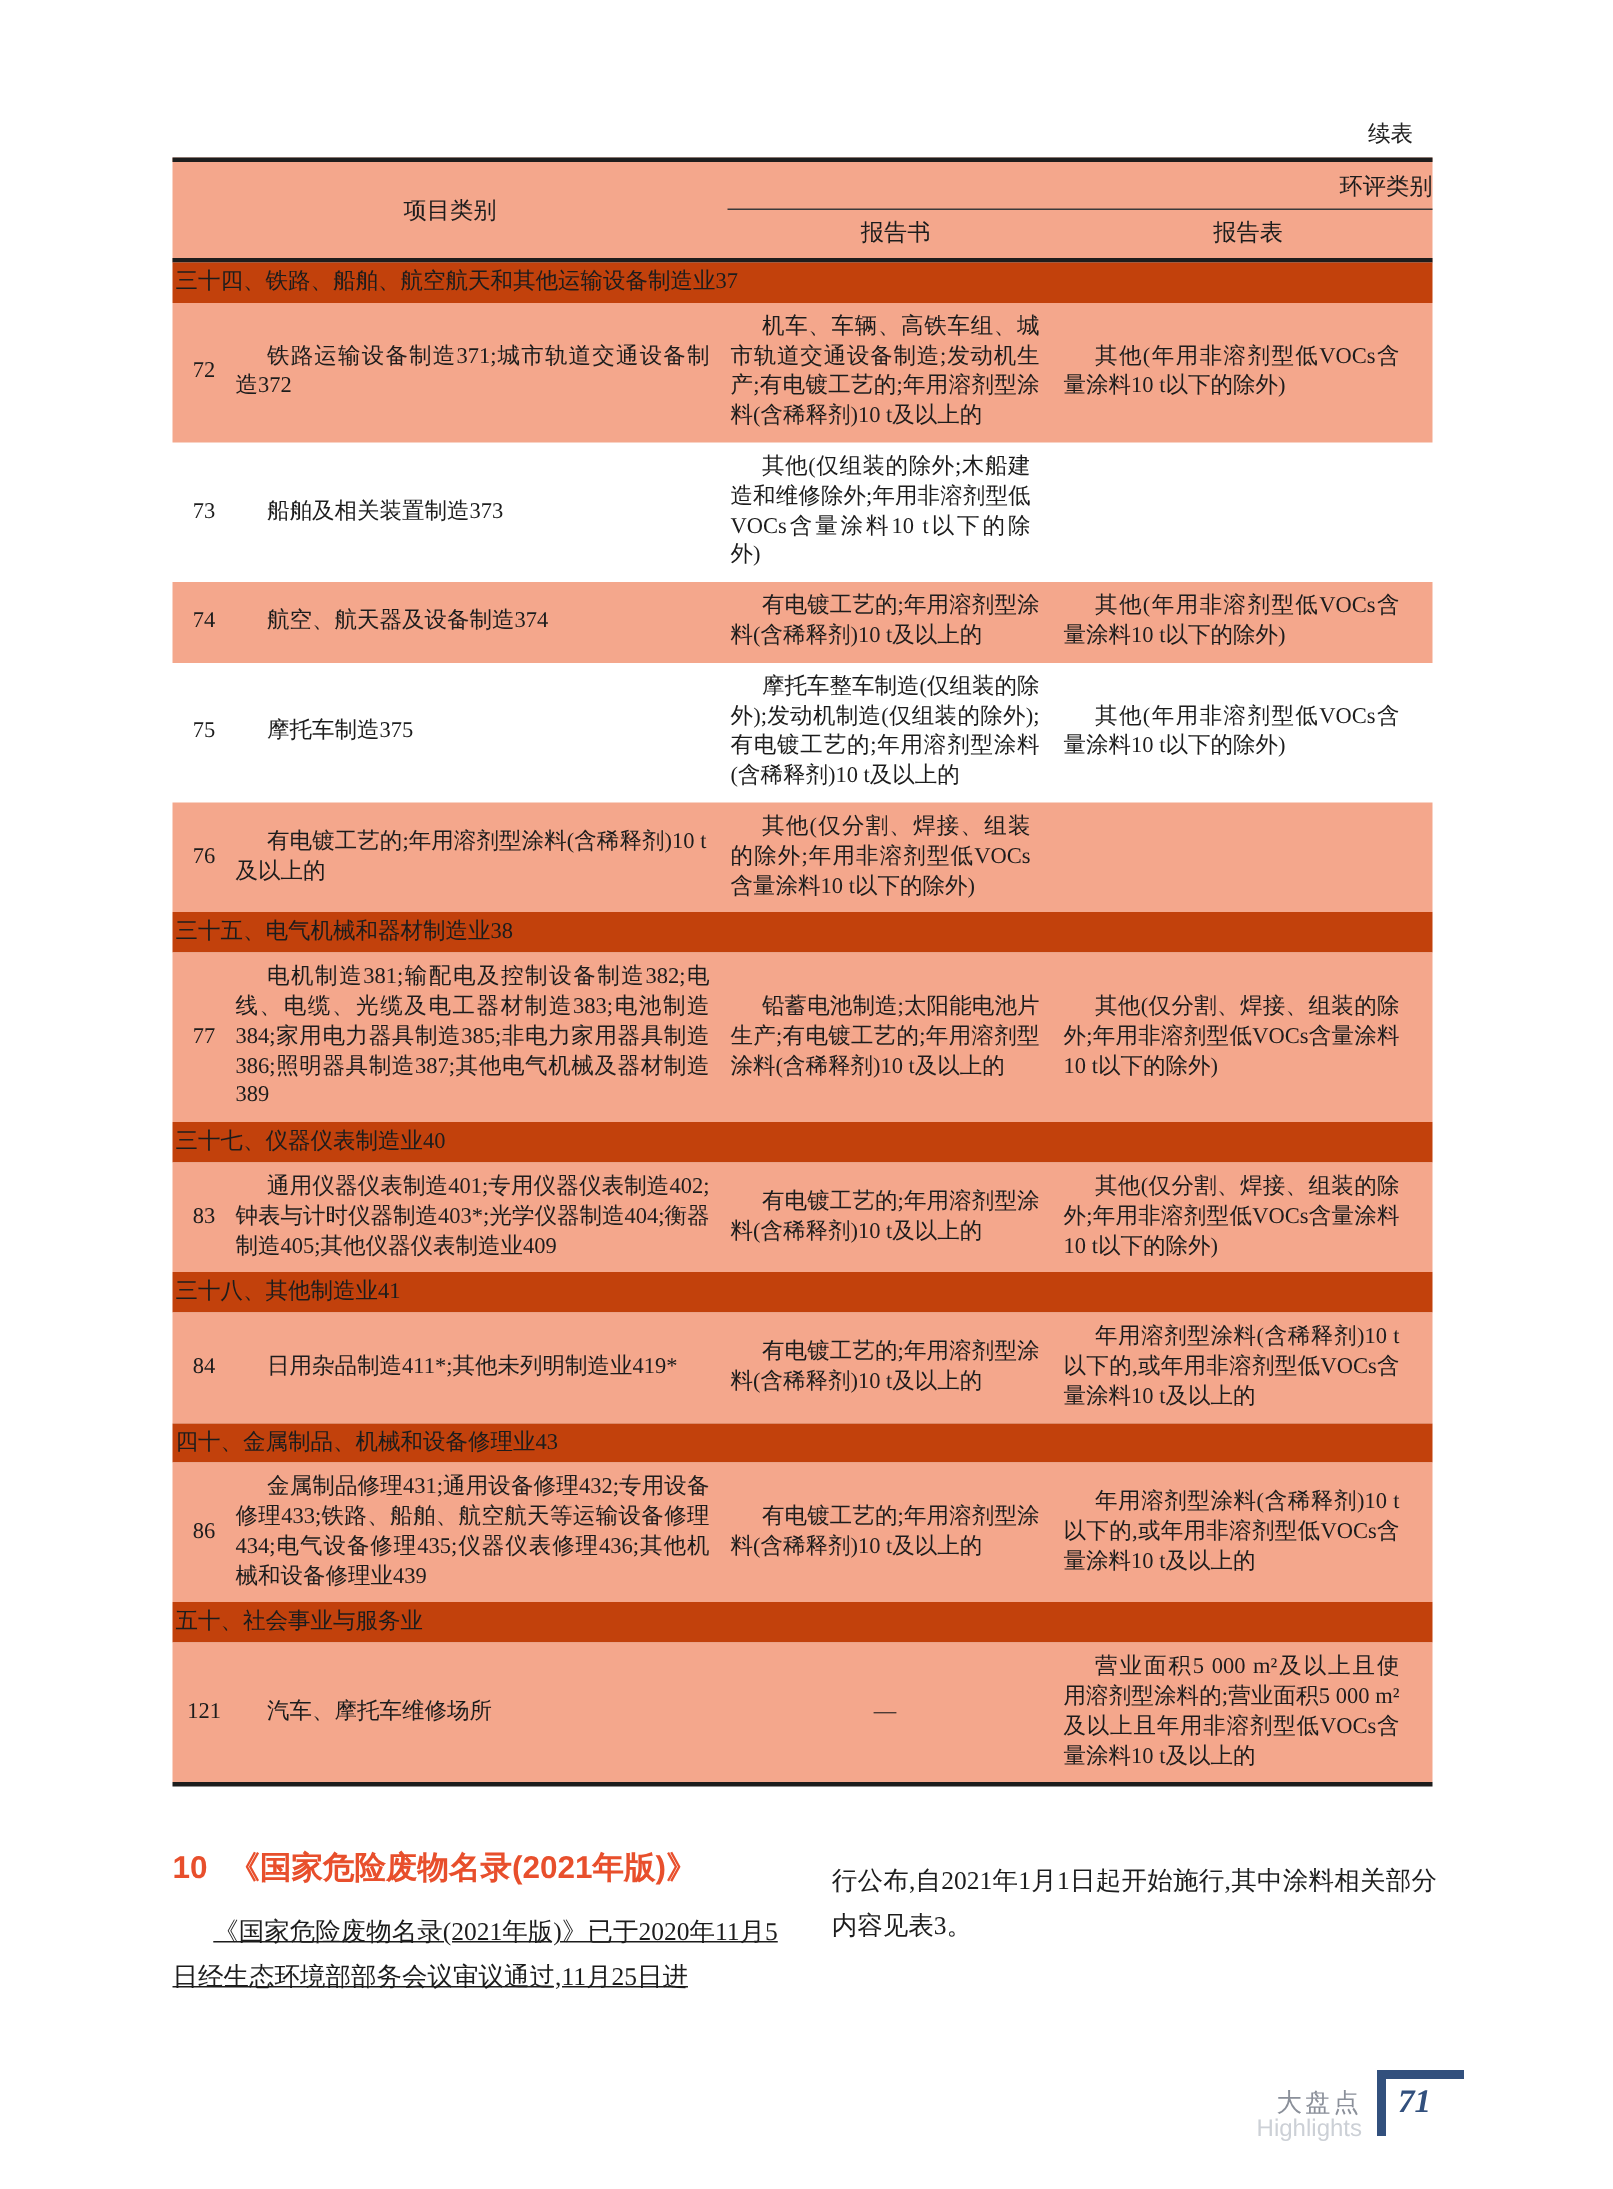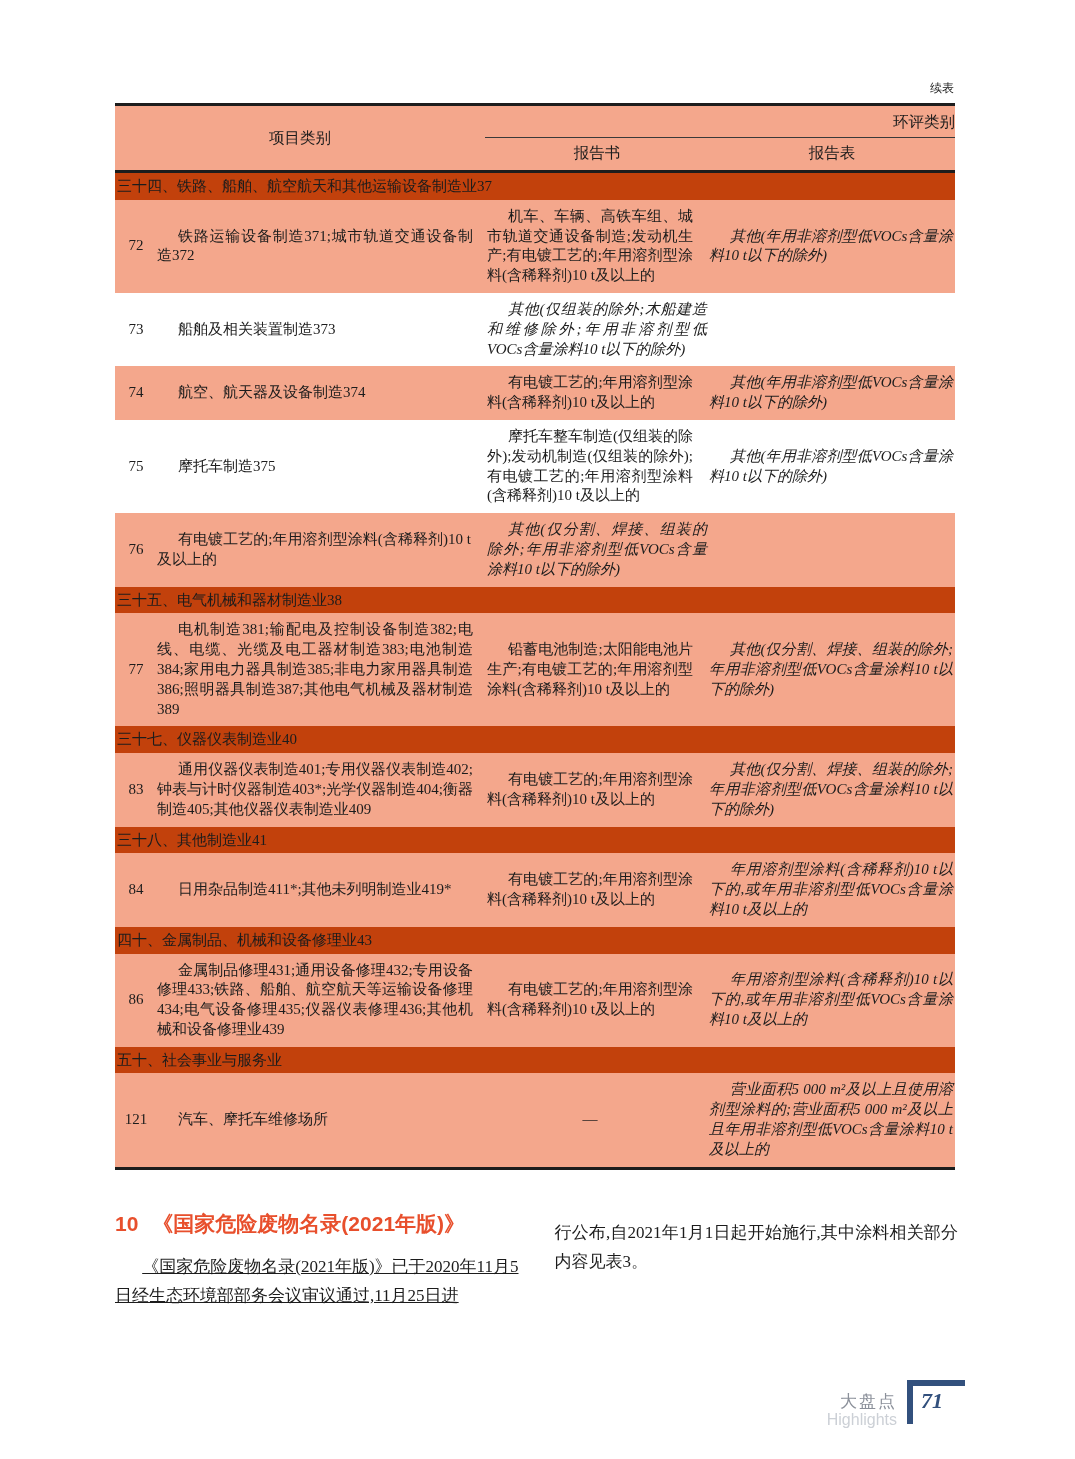--- a/index.html
+++ b/index.html
@@ -14,21 +14,21 @@
   .content { padding:56px 117px 0 115px; }
 
   
   .running-head {
     display:flex; justify-content:space-between; align-items:flex-end;
     font-size:15px; color:#90969c; letter-spacing:.5px;
     padding-bottom:6px; border-bottom:1px solid #a9adb2;
   }
 
   
-  .continued { text-align:right; font-size:12px; color:#222; margin:24px 4px 6px; }
+  .continued { text-align:right; font-size:15px; color:#222; margin:24px 16px 6px; }
 
   
   .tbl { width:840px; }
   .thead {
     display:grid;
     grid-template-columns:370px 224px 246px;
     background:#f4a78c;
     border-top:3px solid #1d1d1d;
     border-bottom:3px solid #1d1d1d;
     font-size:15.5px;
@@ -43,38 +43,38 @@
   .item-row {
     display:grid;
     grid-template-columns:42px 330px 222px 246px;
     align-items:center;
     padding:7px 0;
   }
   .item-row.shaded { background:#f4a78c; }
   .c-num { text-align:center; align-self:center; }
   .c-cat  { text-align:justify; text-indent:1.4em; padding-right:14px; }
   .c-book { text-align:justify; text-indent:1.4em; padding-right:16px; }
-  .c-form { text-align:justify; text-indent:1.4em; padding-right:2px;font-style:italic; }
+  .c-form { text-align:justify; text-indent:1.4em; padding-right:22px; }
   .c-dash { text-align:center; text-indent:0; }
 
   
   .article { display:flex; gap:36px; margin-top:40px; }
   .col { width:404px; }
   .h10 {
     color:#e84f2c; font-size:21px; font-weight:bold;
     font-family:"Liberation Sans","DejaVu Sans",sans-serif;
     display:flex; gap:14px; align-items:baseline; margin-bottom:14px;
   }
   .body-text { font-size:17px; line-height:1.72; text-align:justify; }
   .indent-first { text-indent:1.6em;text-decoration:underline; }
   .col-right { padding-top:8px; }
 
   
   .footer {
-    position:absolute; right:110px; bottom:30px;
+    position:absolute; right:99px; bottom:30px;
     display:flex; align-items:flex-start; gap:10px;
   }
   .brand { text-align:right; padding-top:10px; }
   .brand-cn { font-size:17px; color:#8b909a; letter-spacing:2px; }
   .brand-en { font-size:16px; color:#ccd0d6; font-family:"Liberation Sans","DejaVu Sans",sans-serif; margin-top:-2px; }
   .pagenum-bracket {
     border-top:6px solid #32507d; border-left:6px solid #32507d;
     padding:2px 14px 10px 8px; min-width:58px;
   }
   .pagenum { font-size:22px; font-style:italic; font-weight:bold; color:#32507d; }

